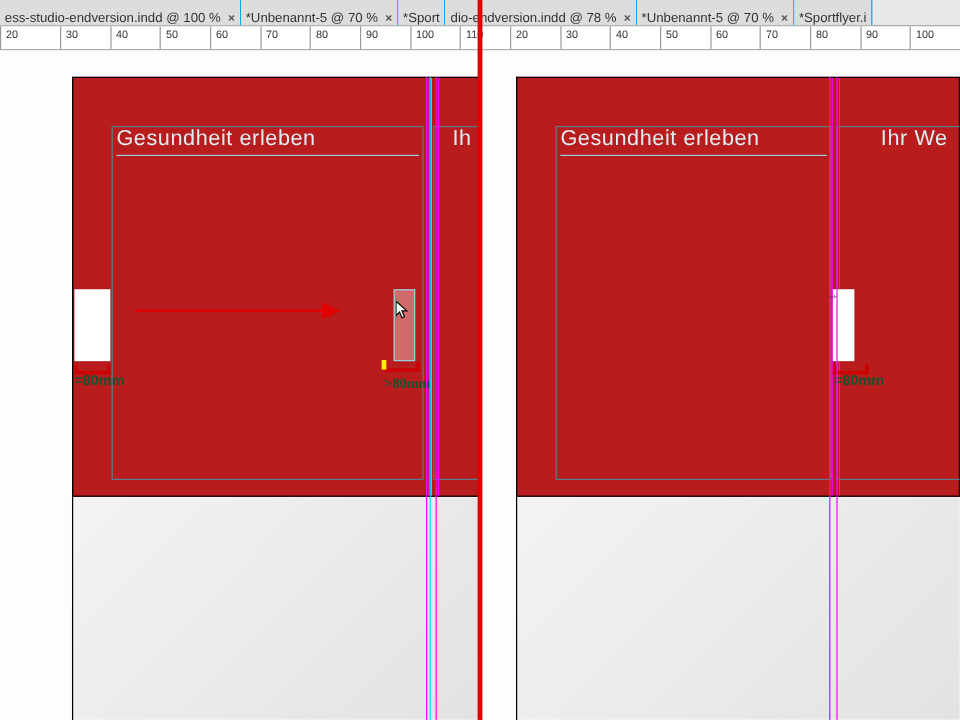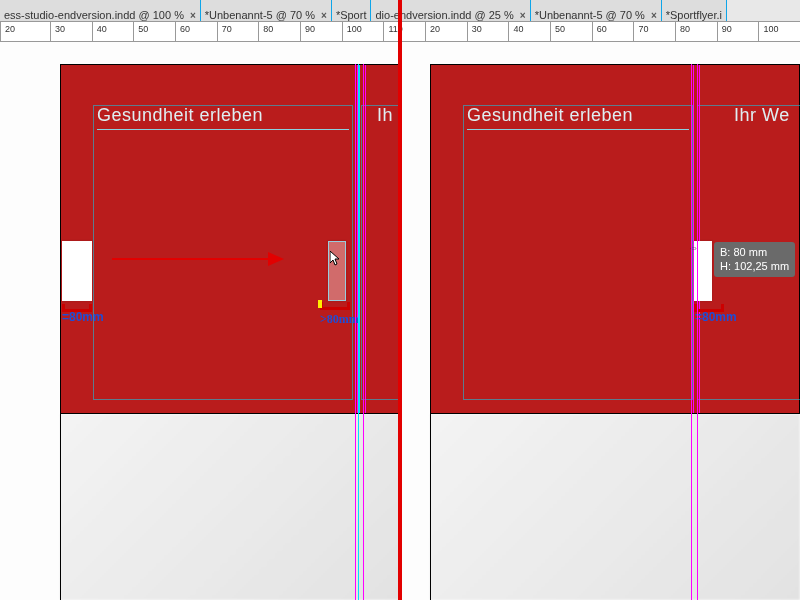--- a/index.html
+++ b/index.html
@@ -126,21 +126,21 @@
 
     .dim-bracket {
       position: absolute;
       border-bottom: 3px solid #cc0000;
       border-left: 3px solid #cc0000;
       border-right: 3px solid #cc0000;
       height: 8px;
     }
     .dim-label {
       position: absolute;
-      color: #1d4ed8;
+      color: #14532d;
       font-size: 12px;
       font-weight: bold;
     }
 
     .arrow {
       position: absolute;
       height: 2px;
       background: #e20000;
     }
     .arrow::after {
@@ -191,21 +191,21 @@
     <span class="tab-close">×</span>
   </div>
   <div class="tab">
     <span>*Unbenannt-5 @ 70 %</span>
     <span class="tab-close">×</span>
   </div>
   <div class="tab">
     <span>*Sport</span>
   </div>
   <div class="tab">
-    <span>dio-endversion.indd @ 25 %</span>
+    <span>dio-endversion.indd @ 78 %</span>
     <span class="tab-close">×</span>
   </div>
   <div class="tab">
     <span>*Unbenannt-5 @ 70 %</span>
     <span class="tab-close">×</span>
   </div>
   <div class="tab">
     <span>*Sportflyer.i</span>
   </div>
 </div>
@@ -310,24 +310,20 @@
     <div class="heading-underline" style="top:64px; left:36px; width:222px;"></div>
     <span class="heading" style="top:40px; left:303px;">Ihr We</span>
   </div>
 
   <div class="white-block" style="top:199px; left:694px; width:18px; height:60px;"></div>
   <div class="dim-bracket" style="top:262px; left:694px; width:30px;"></div>
   <div class="dim-label" style="top:268px; left:695px;">=80mm</div>
 
   <span class="smart-cursor" style="top:199px; left:688px;">⇔</span>
 
-  <div class="hud-tip" style="top:200px; left:714px;">
-    <div>B: 80 mm</div>
-    <div>H: 102,25 mm</div>
-  </div>
 
   <div style="position:absolute; top:22px; left:60px; width:1px; height:536px; background:#000;"></div>
   <div style="position:absolute; top:22px; left:430px; width:1px; height:536px; background:#000;"></div>
 
   <div style="position:absolute; top:22px; left:355px; width:1px; height:536px; background:#ff00ff;"></div>
   <div style="position:absolute; top:22px; left:363px; width:1px; height:536px; background:#ff00ff;"></div>
   <div style="position:absolute; top:22px; left:358px; width:1px; height:536px; background:#00e0ff;"></div>
 
   <div style="position:absolute; top:22px; left:691px; width:1px; height:536px; background:#ff00ff;"></div>
   <div style="position:absolute; top:22px; left:697px; width:1px; height:536px; background:#ff00ff;"></div>

